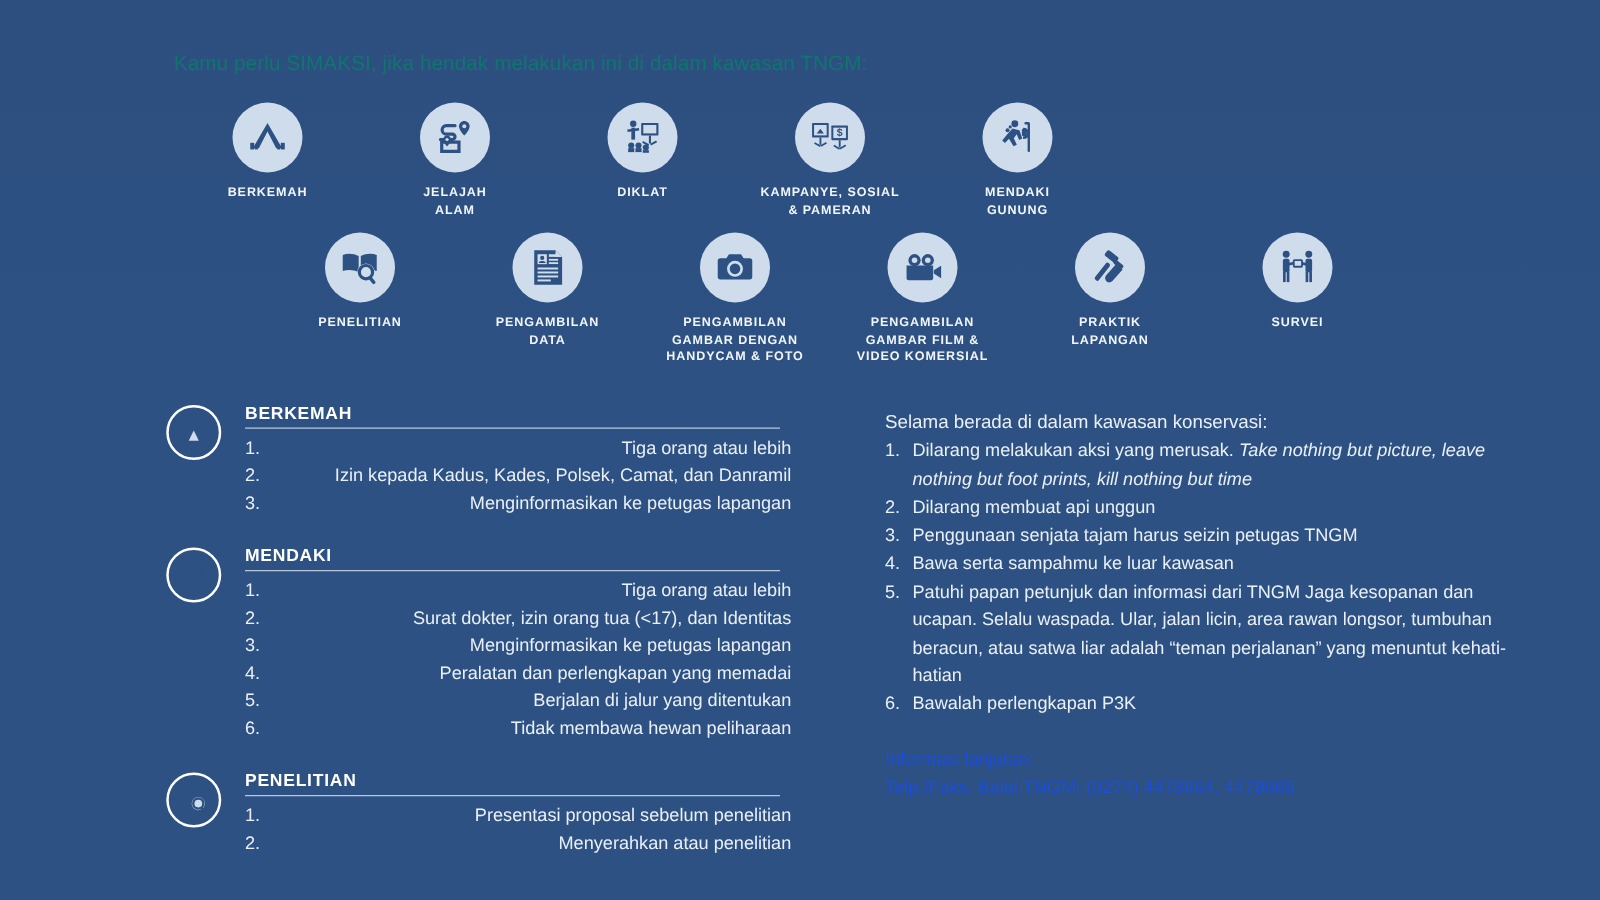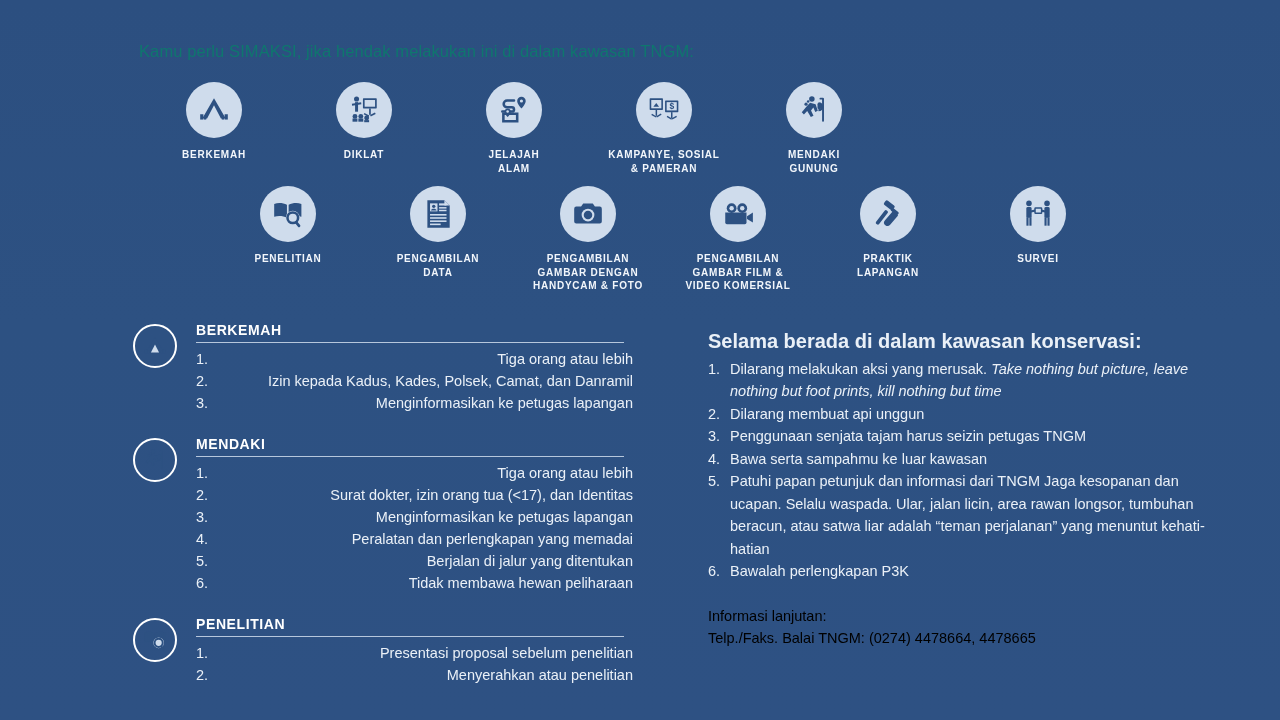--- a/index.html
+++ b/index.html
@@ -91,51 +91,65 @@
     font-size: 14.5px;
     line-height: 1.52;
     color: #eaf0f7;
     display: flex;
   }
   .detail-list li .num { width: 22px; flex: 0 0 22px; }
   .detail-list li .txt { flex: 1; text-align: right; }
 
   
   .right-col { position: absolute; left: 708px; top: 326px; width: 520px; }
-  .rc-lead { font-size: 20px; line-height: 1.55; color: #eaf0f7; font-weight: bold; }
+  .rc-lead { font-size: 15px; line-height: 1.55; color: #eaf0f7; }
   .rc-list { list-style: none; margin-top: 1px; }
   .rc-list li {
     font-size: 14.5px;
     line-height: 1.55;
     color: #eaf0f7;
     display: flex;
   }
   .rc-list li .num { width: 22px; flex: 0 0 22px; }
   .rc-list li .txt { flex: 1; }
   .rc-list li .txt i { font-style: italic; }
-  .rc-footer { margin-top: 22px; font-size: 14.5px; line-height: 1.55; color: #000000; }
+  .rc-footer { margin-top: 22px; font-size: 14.5px; line-height: 1.55; color: #1d4ed8; }
 </style>
 </head>
 <body>
 
 <div class="headline">Kamu perlu SIMAKSI, jika hendak melakukan ini di dalam kawasan TNGM:</div>
 
 <div class="icon-grid row1" id="row1">
     <div class="icon-cell">
       <div class="icon-disc">
         <svg width="34" height="34" viewBox="0 0 32 32" fill="#2d5182">
           <path d="M16 5 L27 24 H22.5 L16 11.5 L9.5 24 H5 Z"></path>
           <path d="M16 14 L21 24 H11 Z" fill="#cfdcec"></path>
           <rect x="3" y="20" width="3" height="5"></rect>
           <rect x="6.5" y="21.5" width="2.2" height="3.5"></rect>
           <rect x="26" y="20" width="3" height="5"></rect>
           <rect x="23.3" y="21.5" width="2.2" height="3.5"></rect>
         </svg>
       </div>
       <div class="icon-caption">BERKEMAH</div>
+    </div>
+    <div class="icon-cell">
+      <div class="icon-disc">
+        <svg width="34" height="34" viewBox="0 0 32 32" fill="#2d5182">
+          <path d="M5 17.5h9a2 2 0 0 0 0-4H9.5a3.2 3.2 0 0 1 0-6.4H16" fill="none" stroke="#2d5182" stroke-width="2.4" stroke-linecap="round"></path>
+          <path d="M6 19.5h13v7H6z" fill="none" stroke="#2d5182" stroke-width="2.4"></path>
+          <path d="M23 3.5c-2.2 0-4 1.8-4 4 0 3 4 7 4 7s4-4 4-7c0-2.2-1.8-4-4-4z"></path>
+          <circle cx="23" cy="7.5" r="1.5" fill="#cfdcec"></circle>
+          <path d="M10 14.5c-1.7 0-3 1.3-3 3 0 2.2 3 5.2 3 5.2s3-3 3-5.2c0-1.7-1.3-3-3-3z"></path>
+          <circle cx="10" cy="17.5" r="1.2" fill="#cfdcec"></circle>
+        </svg>
+      </div>
+      <div class="icon-caption">JELAJAH
+ALAM</div>
     </div>
     <div class="icon-cell">
       <div class="icon-disc">
         <svg width="34" height="34" viewBox="0 0 32 32" fill="#2d5182">
           <circle cx="9" cy="5.6" r="2.4"></circle>
           <rect x="7.6" y="8.6" width="2.8" height="9"></rect>
           <rect x="4.6" y="9.4" width="8.8" height="1.9" transform="rotate(-8 9 10)"></rect>
           <rect x="15" y="5" width="13" height="9.5" rx="0.6"></rect>
           <rect x="16.6" y="6.6" width="9.8" height="6.3" fill="#cfdcec"></rect>
           <rect x="20.8" y="14.5" width="1.6" height="6"></rect>
@@ -147,34 +161,20 @@
           <rect x="5.2" y="24" width="4.6" height="3"></rect>
           <rect x="10.7" y="24" width="4.6" height="3"></rect>
           <rect x="16.2" y="25.5" width="4.6" height="2"></rect>
         </svg>
       </div>
       <div class="icon-caption">DIKLAT</div>
     </div>
     <div class="icon-cell">
       <div class="icon-disc">
         <svg width="34" height="34" viewBox="0 0 32 32" fill="#2d5182">
-          <path d="M5 17.5h9a2 2 0 0 0 0-4H9.5a3.2 3.2 0 0 1 0-6.4H16" fill="none" stroke="#2d5182" stroke-width="2.4" stroke-linecap="round"></path>
-          <path d="M6 19.5h13v7H6z" fill="none" stroke="#2d5182" stroke-width="2.4"></path>
-          <path d="M23 3.5c-2.2 0-4 1.8-4 4 0 3 4 7 4 7s4-4 4-7c0-2.2-1.8-4-4-4z"></path>
-          <circle cx="23" cy="7.5" r="1.5" fill="#cfdcec"></circle>
-          <path d="M10 14.5c-1.7 0-3 1.3-3 3 0 2.2 3 5.2 3 5.2s3-3 3-5.2c0-1.7-1.3-3-3-3z"></path>
-          <circle cx="10" cy="17.5" r="1.2" fill="#cfdcec"></circle>
-        </svg>
-      </div>
-      <div class="icon-caption">JELAJAH
-ALAM</div>
-    </div>
-    <div class="icon-cell">
-      <div class="icon-disc">
-        <svg width="34" height="34" viewBox="0 0 32 32" fill="#2d5182">
           <rect x="2.5" y="5" width="12.5" height="11" rx="0.6"></rect>
           <rect x="4" y="6.6" width="9.5" height="7.8" fill="#cfdcec"></rect>
           <path d="M6 13 L8.7 9.4 L11.4 13 Z" fill="#2d5182"></path>
           <rect x="8.1" y="16" width="1.4" height="5.5"></rect>
           <rect x="4.2" y="20.6" width="5" height="1.3" transform="rotate(30 6.5 21)"></rect>
           <rect x="8.6" y="20.6" width="5" height="1.3" transform="rotate(-30 11 21)"></rect>
           <rect x="17" y="7" width="12.5" height="11" rx="0.6"></rect>
           <rect x="18.5" y="8.6" width="9.5" height="7.8" fill="#cfdcec"></rect>
           <text x="23.3" y="15" font-size="8" font-family="Liberation Sans, sans-serif" font-weight="bold" text-anchor="middle" fill="#2d5182">$</text>
           <rect x="22.6" y="18" width="1.4" height="5.5"></rect>

